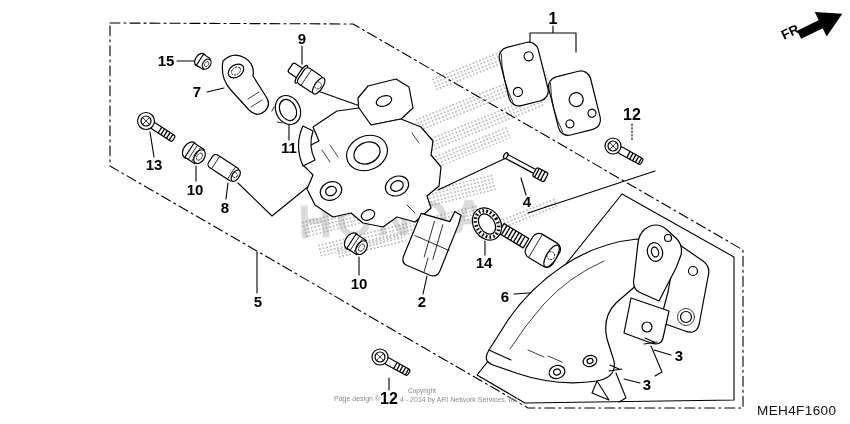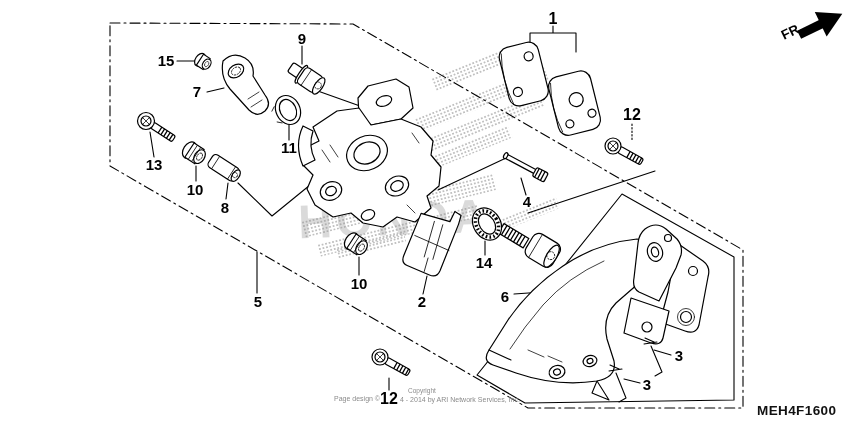--- a/index.html
+++ b/index.html
@@ -14,21 +14,21 @@
              color:#8f8f8f;opacity:.32;letter-spacing:4px;transform:rotate(-2deg);
              white-space:nowrap;}
   svg{position:absolute;left:0;top:0;}
   .ln{stroke:#000;fill:none;stroke-width:1.1;stroke-linecap:round;stroke-linejoin:round;}
   .th{stroke:#000;fill:none;stroke-width:.75;stroke-linecap:round;}
   .wh{fill:#fff;stroke:#000;stroke-width:1.2;stroke-linejoin:round;}
   .bk{fill:#000;stroke:none;}
   .lbl{font-family:"Liberation Sans",sans-serif;font-size:15px;font-weight:bold;fill:#000;}
   .lblBig{font-size:16px;}
   .wm{position:absolute;color:#8b8b8b;font-size:7px;line-height:7px;white-space:nowrap;}
-  #diagcode{position:absolute;left:757px;top:403px;font-size:13.5px;font-weight:bold;
+  #diagcode{position:absolute;left:757px;top:403px;font-size:13.5px;font-weight:normal;
             color:#111;letter-spacing:.4px;}
   #frtext{font-family:"Liberation Sans",sans-serif;font-size:13.5px;font-weight:bold;fill:#000;}
 </style>
 </head>
 <body>
 
 <div id="stage">
 
   <div class="band up22" style="left:430px;top:60px;width:95px;height:14px;"></div>
   <div class="band up22" style="left:412px;top:92px;width:140px;height:15px;"></div>

